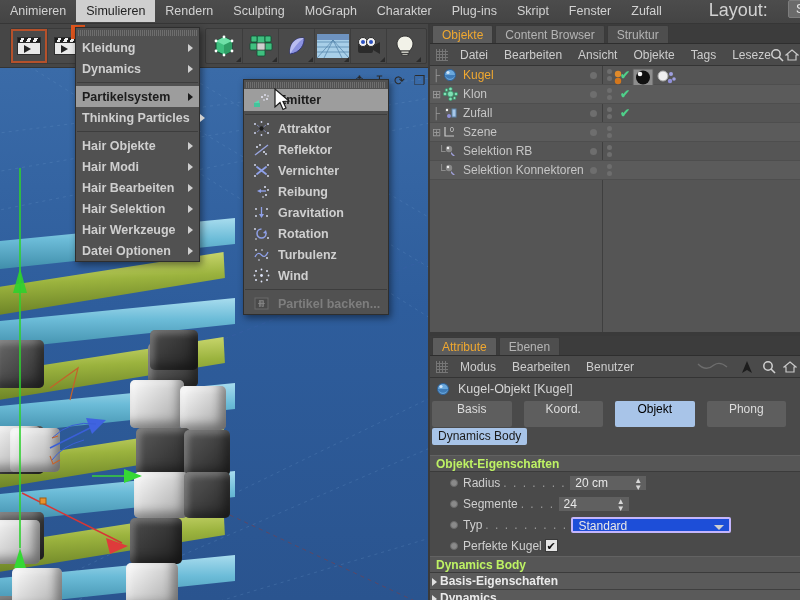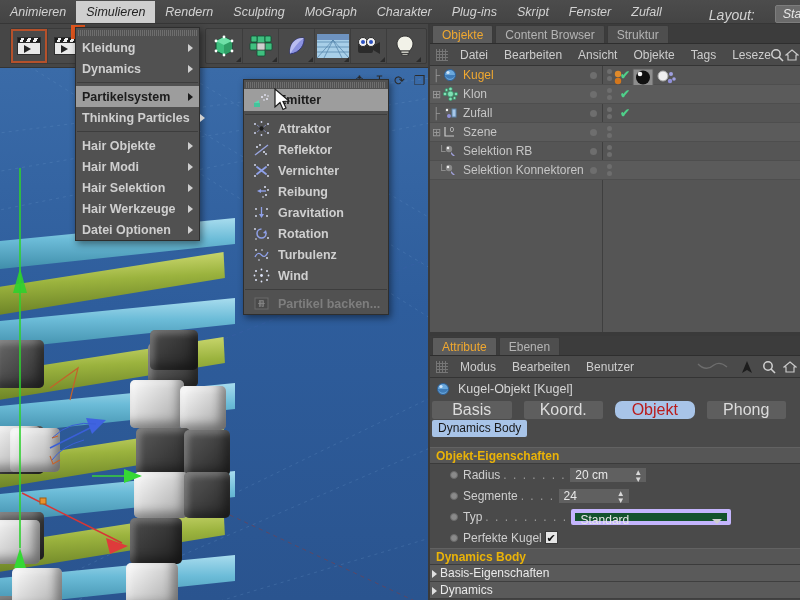--- a/index.html
+++ b/index.html
@@ -11,29 +11,29 @@
     color:#c8c8c8;
     -webkit-font-smoothing: antialiased;
   }
   #app { position:relative; width:800px; height:600px; overflow:hidden; }
 
   
   .menubar{
     position:absolute; left:0; top:0; width:800px; height:24px;
     background:linear-gradient(#4c4c4c,#444);
     border-bottom:1px solid #363636;
-    display:flex; align-items:flex-end;font-style:italic;
+    display:flex; align-items:flex-start;
   }
   .menubar .mleft{ width:6px; height:16px; background:#b04a2a; margin-left:0px;}
   .mitem{
     padding:3px 10px; color:#d2d2d2; font-size:12.5px; white-space:nowrap;
     line-height:16px;
   }
   .mitem.active{ background:#cfcfcf; color:#232323; }
-  .layout-lbl{ margin-left:37px; color:#d2d2d2; font-size:14px;}
+  .layout-lbl{ margin-left:37px; color:#d2d2d2; font-size:18px;}
   .layout-box{
     margin-left:20px; width:122px; height:18px; background:#6b6b6b;
     border:1px solid #7d7d7d; border-radius:2px; color:#e6e6e6;
     font-size:12.5px; padding-left:7px; line-height:16px;
   }
 
   
   .toolbar{
     position:absolute; left:0; top:24px; width:430px; height:44px;
     background:#464646; border-bottom:1px solid #343434;
@@ -124,51 +124,51 @@
   .dotcol{ position:absolute; left:160px; top:0; width:58px; height:100%;
      display:flex; align-items:center; }
   .dot{ width:7px;height:7px;border-radius:50%; background:#6e6e6e; }
   .twodots{ margin-left:10px; display:flex; flex-direction:column; gap:2px;}
   .twodots i{ width:5px;height:5px;border-radius:50%;background:#6e6e6e;display:block;}
   .chk{ color:#4fd08a; font-size:12px; margin-left:8px; font-weight:bold;}
   .tagsep{ position:absolute; left:172px; top:0; bottom:0; width:1px; background:#3f3f3f;}
   .objtitle{ height:22px; display:flex; align-items:center; padding-left:6px;
      font-size:12.5px; color:#d6d6d6; background:#4a4a4a;}
   .atabs{ display:flex; padding:1px 2px 0 2px; background:#4a4a4a;}
-  .atab{ flex:1; height:18px; font-size:16px; line-height:17px; text-align:center;
+  .atab{ flex:1; height:26px; font-size:12px; line-height:17px; text-align:center;
      background:#5e5e5e; color:#dcdcdc; margin-right:12px; border-radius:2px;}
-  .atab.active{ background:#a8c4e8; color:#b91c1c;border-radius:7px;}
+  .atab.active{ background:#a8c4e8; color:#000000;}
   .atabs2{ display:flex; padding:1px 2px 2px 2px; background:#4a4a4a;}
   .atab2{ height:17px; font-size:12px; line-height:17px; padding:0 6px;
      background:#a8c4e8; color:#1a1a1a; border-radius:2px;}
-  .sectionhdr{ height:17px; background:#565656; color:#eab308; font-size:12px;
+  .sectionhdr{ height:17px; background:#565656; color:#bef264; font-size:12px;
      font-weight:bold; line-height:17px; padding-left:6px;
      border-top:1px solid #626262; border-bottom:1px solid #3b3b3b;}
   .prow{ height:21px; display:flex; align-items:center; padding-left:20px;}
   .pbullet{ width:8px;height:8px;border-radius:50%;background:#8a8a8a;
      border:1px solid #6a6a6a; flex:none; margin-right:5px;}
   .plabel{ font-size:12px; color:#cfcfcf; white-space:nowrap;}
   .pdots{ flex:none; color:#9a9a9a; font-size:12px; letter-spacing:1.5px;
      overflow:hidden; white-space:nowrap; margin:0 3px;}
   .numfield{ width:78px; height:16px; background:#606060; border:1px solid #4a4a4a;
      color:#e8e8e8; font-size:12px; line-height:15px; padding-left:5px;
      position:relative; border-radius:1px;}
   .spin{ position:absolute; right:4px; top:1px; font-size:8px; color:#d8d8d8;
      line-height:7px;}
-  .selfield{ width:160px; height:16px; background:#14532d; border:4px solid #c4b5fd;
+  .selfield{ width:160px; height:16px; background:#1d4ed8; border:2px solid #c4b5fd;
      color:#e8e8e8; font-size:12px; line-height:15px; padding-left:6px;
      position:relative; border-radius:2px;}
   .caret{ position:absolute; right:5px; top:6px; width:0;height:0;
      border-left:5px solid transparent;border-right:5px solid transparent;
      border-top:5px solid #cfcfcf;}
   .cbox{ width:13px;height:13px;background:#e6e6e6;border:1px solid #3a3a3a;
      color:#111; font-size:11px; text-align:center; line-height:12px;
      margin-left:3px;}
   .grouprow{ height:17px; background:#5a5a5a; color:#eaeaea; font-size:12px;
-     font-weight:normal; line-height:17px; padding-left:10px; position:relative;
+     font-weight:bold; line-height:17px; padding-left:10px; position:relative;
      border-bottom:1px solid #3f3f3f;}
   .grouprow .tri{ position:absolute; left:2px; top:5px; width:0;height:0;
      border-left:5px solid #e0e0e0;border-top:4px solid transparent;
      border-bottom:4px solid transparent;}
   .vsplit{ position:absolute; left:428px; top:24px; width:3px; height:576px;
      background:#3a3a3a;}
 
   .cursor{ position:absolute; z-index:99; width:0;height:0;}
 </style>
 </head>
@@ -437,20 +437,24 @@
     <div class="dsep"></div>
     <div class="ditem">
       <span class="lbl">Hair Objekte</span>
       <span class="arw"></span>
     </div>
     <div class="ditem">
       <span class="lbl">Hair Modi</span>
       <span class="arw"></span>
     </div>
     <div class="ditem">
+      <span class="lbl">Hair Bearbeiten</span>
+      <span class="arw"></span>
+    </div>
+    <div class="ditem">
       <span class="lbl">Hair Selektion</span>
       <span class="arw"></span>
     </div>
     <div class="ditem">
       <span class="lbl">Hair Werkzeuge</span>
       <span class="arw"></span>
     </div>
     <div class="ditem">
       <span class="lbl">Datei Optionen</span>
       <span class="arw"></span>

